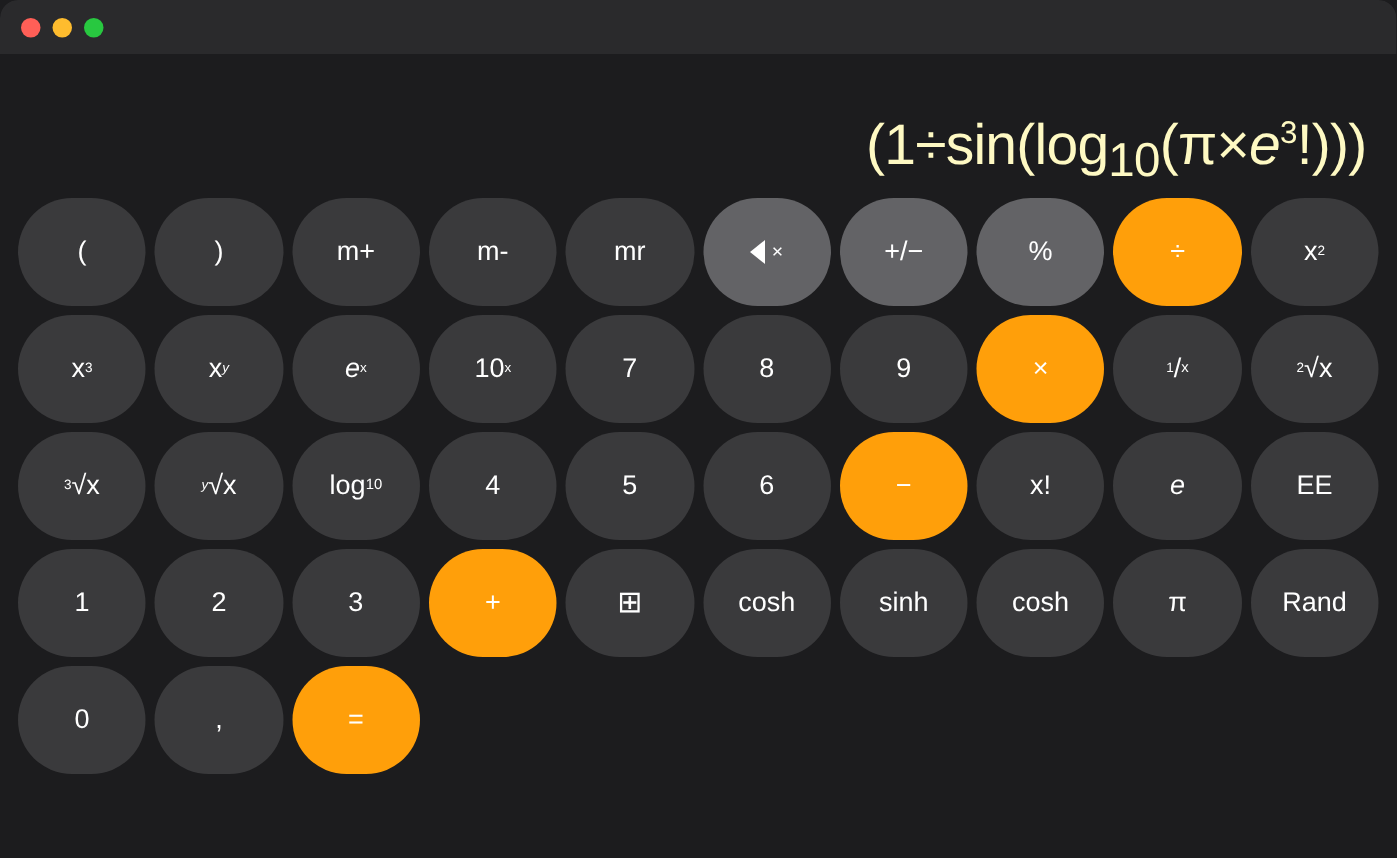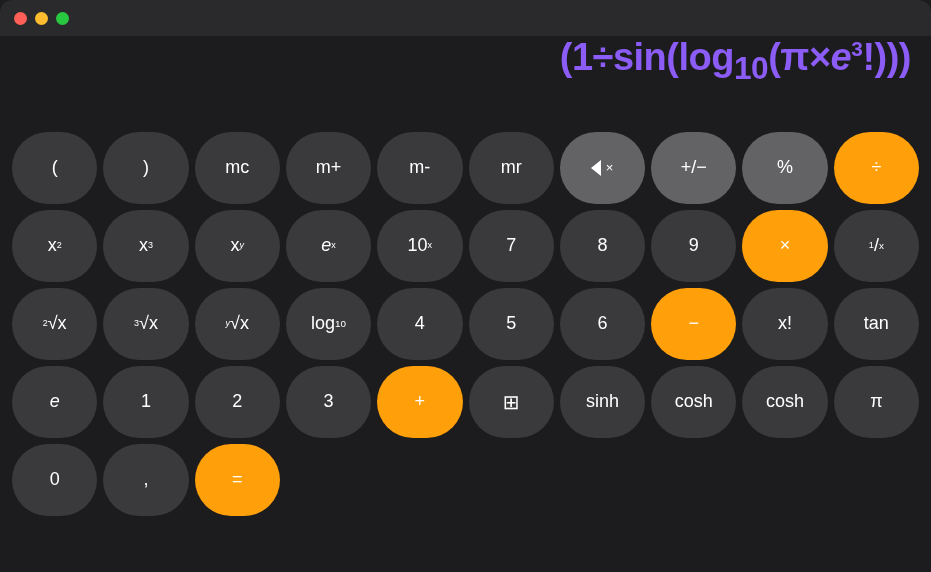--- a/index.html
+++ b/index.html
@@ -31,26 +31,26 @@
     }
     .traffic-close { background: #ff5f57; }
     .traffic-min { background: #febc2e; }
     .traffic-max { background: #28c840; }
 
     
     .display {
       height: 90px;
       background: #1c1c1e;
       display: flex;
-      align-items: flex-start;
+      align-items: flex-end;
       justify-content: flex-end;
       padding: 0 20px;
-      color: #8b5cf6;
+      color: #fef9c3;
       font-size: 38px;
-      font-weight: 700;
+      font-weight: 400;
       letter-spacing: -0.5px;
       overflow: hidden;
     }
     .display sup { font-size: 0.55em; vertical-align: super; }
 
     
     .calculator-body {
       padding: 6px 12px 10px 12px;
     }
     .btn-grid {
@@ -119,21 +119,20 @@
 <div class="display">
   <span>
     (1÷sin(log<sub>10</sub>(π×<i>e</i><sup>3</sup>!)))
   </span>
 </div>
 
 <div class="calculator-body">
   <div class="btn-grid" id="btn-grid">
   <button class="btn dark-gray">(</button>
       <button class="btn dark-gray">)</button>
-      <button class="btn dark-gray">mc</button>
       <button class="btn dark-gray">m+</button>
       <button class="btn dark-gray">m-</button>
       <button class="btn dark-gray">mr</button>
       <button class="btn medium-gray">
         <span class="backspace-icon"></span>
       </button>
       <button class="btn medium-gray">+/−</button>
       <button class="btn medium-gray">%</button>
       <button class="btn orange">÷</button>
       <button class="btn dark-gray">x<sup>2</sup></button>
@@ -151,32 +150,33 @@
       <button class="btn dark-gray"><sup>1</sup>/<sub>x</sub></button>
       <button class="btn dark-gray"><sup>2</sup>√x</button>
       <button class="btn dark-gray"><sup>3</sup>√x</button>
       <button class="btn dark-gray"><sup><i>y</i></sup>√x</button>
       <button class="btn dark-gray">log<sub>10</sub></button>
       <button class="btn dark-gray">4</button>
       <button class="btn dark-gray">5</button>
       <button class="btn dark-gray">6</button>
       <button class="btn orange">−</button>
       <button class="btn dark-gray">x!</button>
-      <button class="btn dark-gray">tan</button>
       <button class="btn dark-gray">
         <i>e</i>
       </button>
+      <button class="btn dark-gray">EE</button>
       <button class="btn dark-gray">1</button>
       <button class="btn dark-gray">2</button>
       <button class="btn dark-gray">3</button>
       <button class="btn orange">+</button>
       <button class="btn dark-gray">
         <span style="font-size:20px;">⊞</span>
       </button>
+      <button class="btn dark-gray">cosh</button>
       <button class="btn dark-gray">sinh</button>
       <button class="btn dark-gray">cosh</button>
-      <button class="btn dark-gray">cosh</button>
       <button class="btn dark-gray">π</button>
+      <button class="btn dark-gray">Rand</button>
       <button class="btn dark-gray">0</button>
       <button class="btn dark-gray">,</button>
       <button class="btn orange">=</button>
     </div>
 </div>
 
 </body></html>

